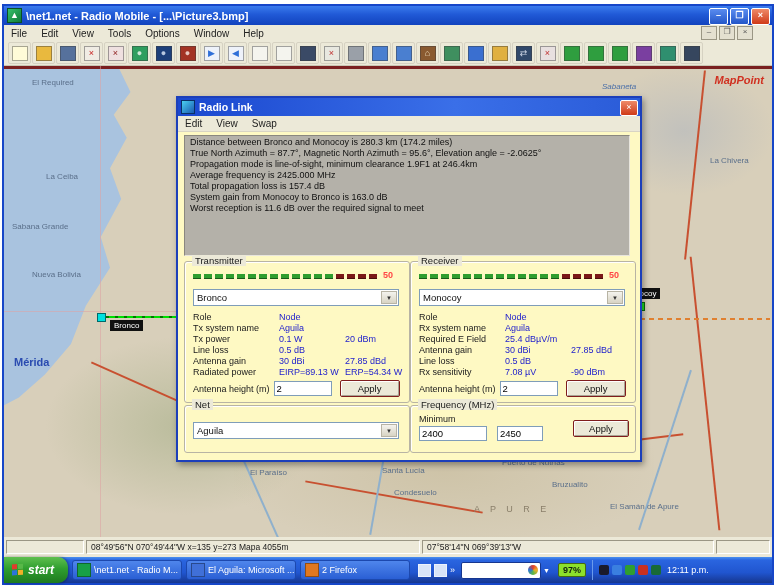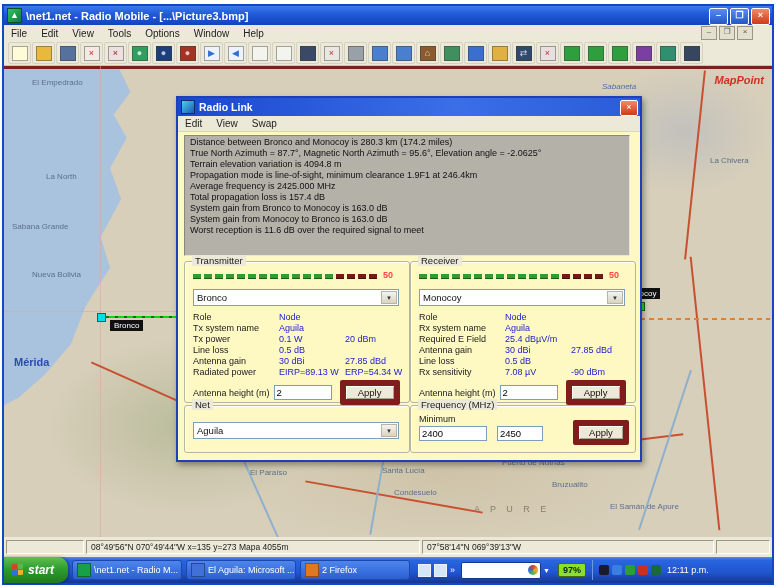--- a/index.html
+++ b/index.html
@@ -84,21 +84,21 @@
     font-size:9.5px;color:#101010;display:flex;align-items:center;padding-left:3px;box-sizing:border-box;}
   .combo .arrow{position:absolute;right:1px;top:1px;bottom:1px;width:14px;background:linear-gradient(#f4f3ee,#d8d4c4);
     border:1px solid #b8b4a4;font-size:6px;line-height:13px;text-align:center;color:#333;}
   .fieldrows{position:absolute;left:8px;top:50px;right:4px;}
   .frow{display:grid;grid-template-columns:86px 66px 1fr;font-size:9px;line-height:11px;}
   .frow .fl{color:#202020;}
   .frow .fv{color:#2222cc;}
   .ahrow{position:absolute;left:8px;top:118px;right:8px;display:flex;align-items:center;font-size:9px;color:#202020;}
   .tinput{height:15px;background:#fff;border:1px solid #7f9db9;font-size:9.5px;font-family:"Liberation Sans",sans-serif;
     padding:0 2px;box-sizing:border-box;}
-  .btn{height:25px;background:#ece9d8;border:6px solid #7f1d1d;border-radius:2px;
+  .btn{height:17px;background:#ece9d8;border:1px solid #7f1d1d;border-radius:2px;
     box-shadow:inset 1px 1px 0 #fff, inset -1px -1px 0 #a8a494;font-size:9.5px;color:#101010;
     font-family:"Liberation Sans",sans-serif;}
   .flabel{position:absolute;font-size:9px;color:#202020;}
   
   #statusbar{position:absolute;left:0;top:531px;width:768px;height:20px;background:#ece9d8;
     display:flex;align-items:center;gap:2px;padding:2px 2px;box-sizing:border-box;}
   .spanel{height:14px;border:1px solid #9a9684;border-right-color:#fff;border-bottom-color:#fff;
     font-size:8.5px;color:#202020;line-height:13px;padding:0 4px;white-space:nowrap;overflow:hidden;box-sizing:border-box;}
   
   #taskbar{position:absolute;left:0;top:551px;width:768px;height:26px;
@@ -255,22 +255,22 @@
       <div class="road" style="left:300px;top:430px;width:180px;transform:rotate(10deg);"></div>
       <div class="road" style="left:80px;top:330px;width:170px;transform:rotate(24deg);"></div>
       <div class="road" style="left:470px;top:380px;width:210px;transform:rotate(-7deg);"></div>
       <div class="roaddash" style="left:636px;top:252px;width:130px;"></div>
       <div class="river" style="left:380px;top:300px;height:170px;transform:rotate(10deg);"></div>
       <div class="river" style="left:660px;top:300px;height:168px;transform:rotate(18deg);"></div>
       <div class="river" style="left:250px;top:360px;height:120px;transform:rotate(-24deg);"></div>
 
       <div>
 
-      <span class="maplabel" style="left: 28px; top: 12px;">El Empedrado</span>
-          <span class="maplabel" style="left: 42px; top: 106px;">La North</span>
+      <span class="maplabel" style="left: 28px; top: 12px;">El Required</span>
+          <span class="maplabel" style="left: 42px; top: 106px;">La Ceiba</span>
           <span class="maplabel" style="left: 8px; top: 156px;">Sabana Grande</span>
           <span class="maplabel" style="left: 28px; top: 204px;">Nueva Bolivia</span>
           <span class="maplabel lbl-big" style="left: 10px; top: 290px;">Mérida</span>
           <span class="maplabel lbl-water" style="left: 598px; top: 16px;">Sabaneta</span>
           <span class="maplabel" style="left: 706px; top: 90px;">La Chivera</span>
           <span class="maplabel" style="left: 246px; top: 402px;">El Paraíso</span>
           <span class="maplabel" style="left: 378px; top: 400px;">Santa Lucía</span>
           <span class="maplabel" style="left: 390px; top: 422px;">Condesuelo</span>
           <span class="maplabel" style="left: 498px; top: 392px;">Puerto de Nutrías</span>
           <span class="maplabel" style="left: 548px; top: 414px;">Bruzualito</span>
@@ -296,25 +296,23 @@
 
       <span class="mitem">Edit</span>
           <span class="mitem">View</span>
           <span class="mitem">Swap</span>
         </div>
 
       <div id="infopanel">
 
       <div>Distance between Bronco and Monocoy is 280.3 km (174.2 miles)</div>
           <div>True North Azimuth = 87.7°, Magnetic North Azimuth = 95.6°, Elevation angle = -2.0625°</div>
-          <div>Terrain elevation variation is 4094.8 m</div>
           <div>Propagation mode is line-of-sight, minimum clearance 1.9F1 at 246.4km</div>
           <div>Average frequency is 2425.000 MHz</div>
           <div>Total propagation loss is 157.4 dB</div>
-          <div>System gain from Bronco to Monocoy is 163.0 dB</div>
           <div>System gain from Monocoy to Bronco is 163.0 dB</div>
           <div>Worst reception is 11.6 dB over the required signal to meet</div>
         </div>
 
       <div class="grp" id="grp-tx">
         <span class="cap">Transmitter</span>
         <div class="meter">
           <i class="g"></i>
             <i class="g"></i>
             <i class="g"></i>

